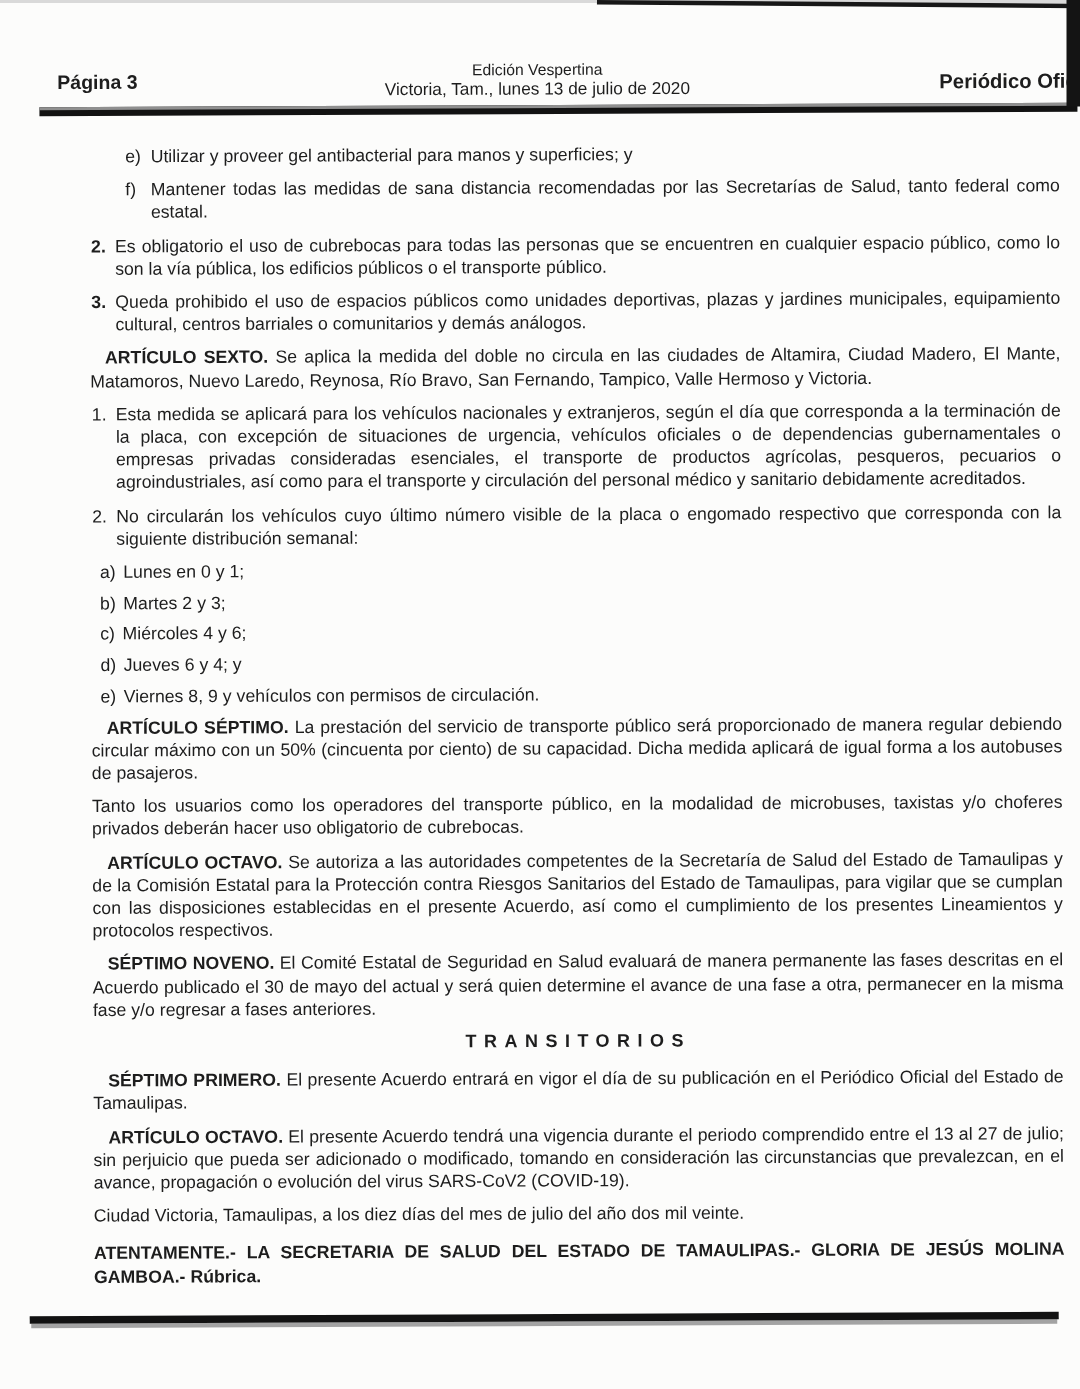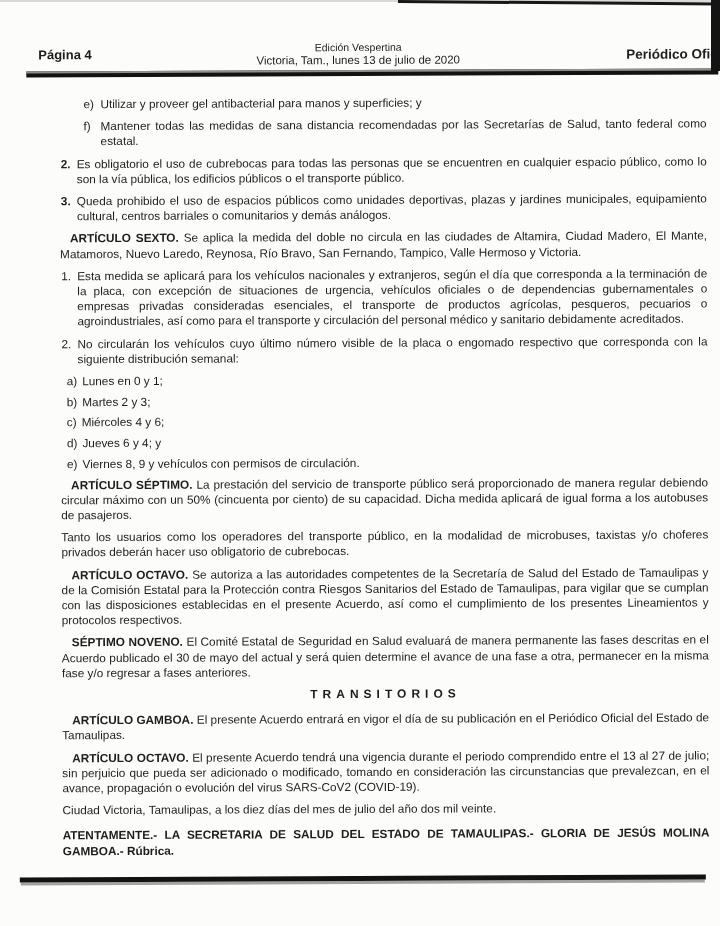--- a/index.html
+++ b/index.html
@@ -56,21 +56,21 @@
 
 <div class="page">
 
   <div class="scan-top-shadow"></div>
   <div class="scan-top-edge"></div>
   <div class="scan-right-bar"></div>
 
   <div class="tilt">
 
     <div class="hdr">
-      <div class="hdr-page">Página 4</div>
+      <div class="hdr-page">Página 3</div>
       <div class="hdr-center">
         <div class="hdr-edition">Edición Vespertina</div>
         <div class="hdr-date">Victoria, Tam., lunes 13 de julio de 2020</div>
       </div>
       <div class="hdr-pub">Periódico Oficial</div>
     </div>
 
     <div class="rule-top"></div>
 
     <div class="doc">
@@ -126,21 +126,21 @@
         <span class="lead">ARTÍCULO OCTAVO.</span><span> Se autoriza a las autoridades competentes de la Secretaría de Salud del Estado de Tamaulipas y de la Comisión Estatal para la Protección contra Riesgos Sanitarios del Estado de Tamaulipas, para vigilar que se cumplan con las disposiciones establecidas en el presente Acuerdo, así como el cumplimiento de los presentes Lineamientos y protocolos respectivos.</span>
       </div>
 
       <div class="p">
         <span class="lead">SÉPTIMO NOVENO.</span><span> El Comité Estatal de Seguridad en Salud evaluará de manera permanente las fases descritas en el Acuerdo publicado el 30 de mayo del actual y será quien determine el avance de una fase a otra, permanecer en la misma fase y/o regresar a fases anteriores.</span>
       </div>
 
       <div class="heading">TRANSITORIOS</div>
 
       <div class="p">
-        <span class="lead">ARTÍCULO GAMBOA.</span><span> El presente Acuerdo entrará en vigor el día de su publicación en el Periódico Oficial del Estado de Tamaulipas.</span>
+        <span class="lead">SÉPTIMO PRIMERO.</span><span> El presente Acuerdo entrará en vigor el día de su publicación en el Periódico Oficial del Estado de Tamaulipas.</span>
       </div>
 
       <div class="p">
         <span class="lead">ARTÍCULO OCTAVO.</span><span> El presente Acuerdo tendrá una vigencia durante el periodo comprendido entre el 13 al 27 de julio; sin perjuicio que pueda ser adicionado o modificado, tomando en consideración las circunstancias que prevalezcan, en el avance, propagación o evolución del virus SARS-CoV2 (COVID-19).</span>
       </div>
 
       <div class="p ciudad">Ciudad Victoria, Tamaulipas, a los diez días del mes de julio del año dos mil veinte.</div>
 
       <div class="signature">
         <span>ATENTAMENTE.- LA SECRETARIA DE SALUD DEL ESTADO DE TAMAULIPAS.- GLORIA DE JESÚS MOLINA GAMBOA.-</span><span class="reg"> Rúbrica.</span>

